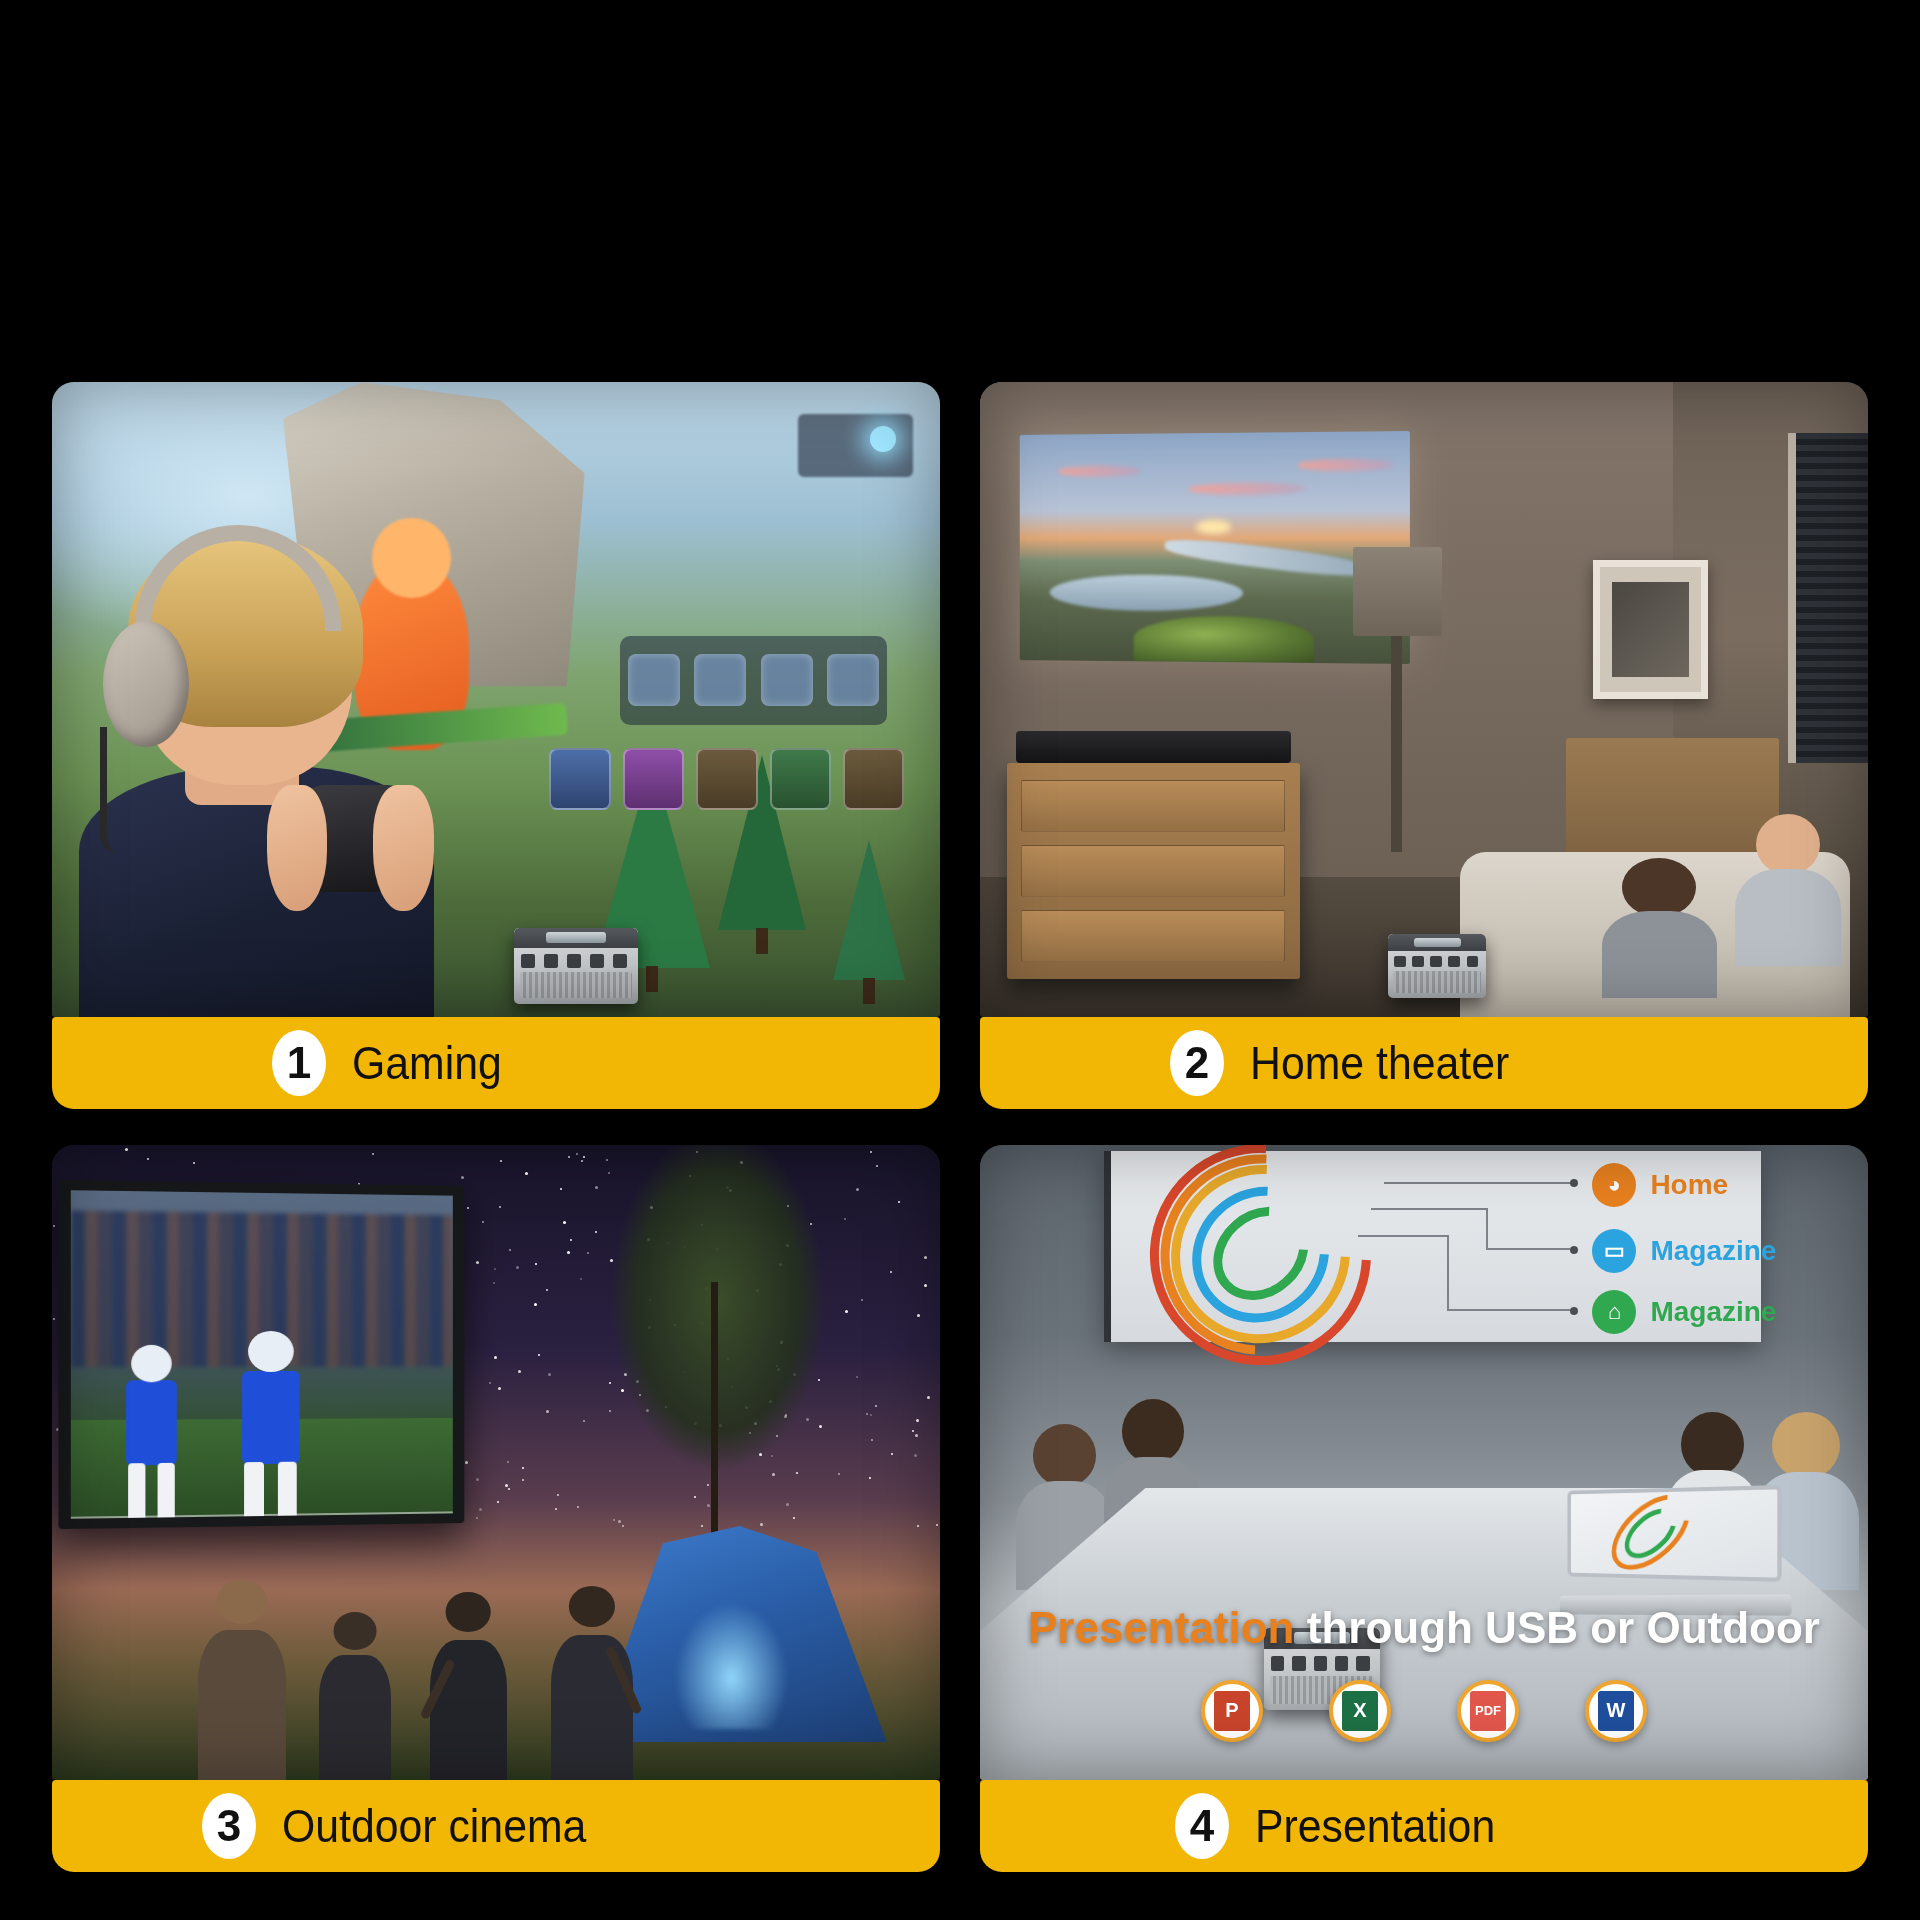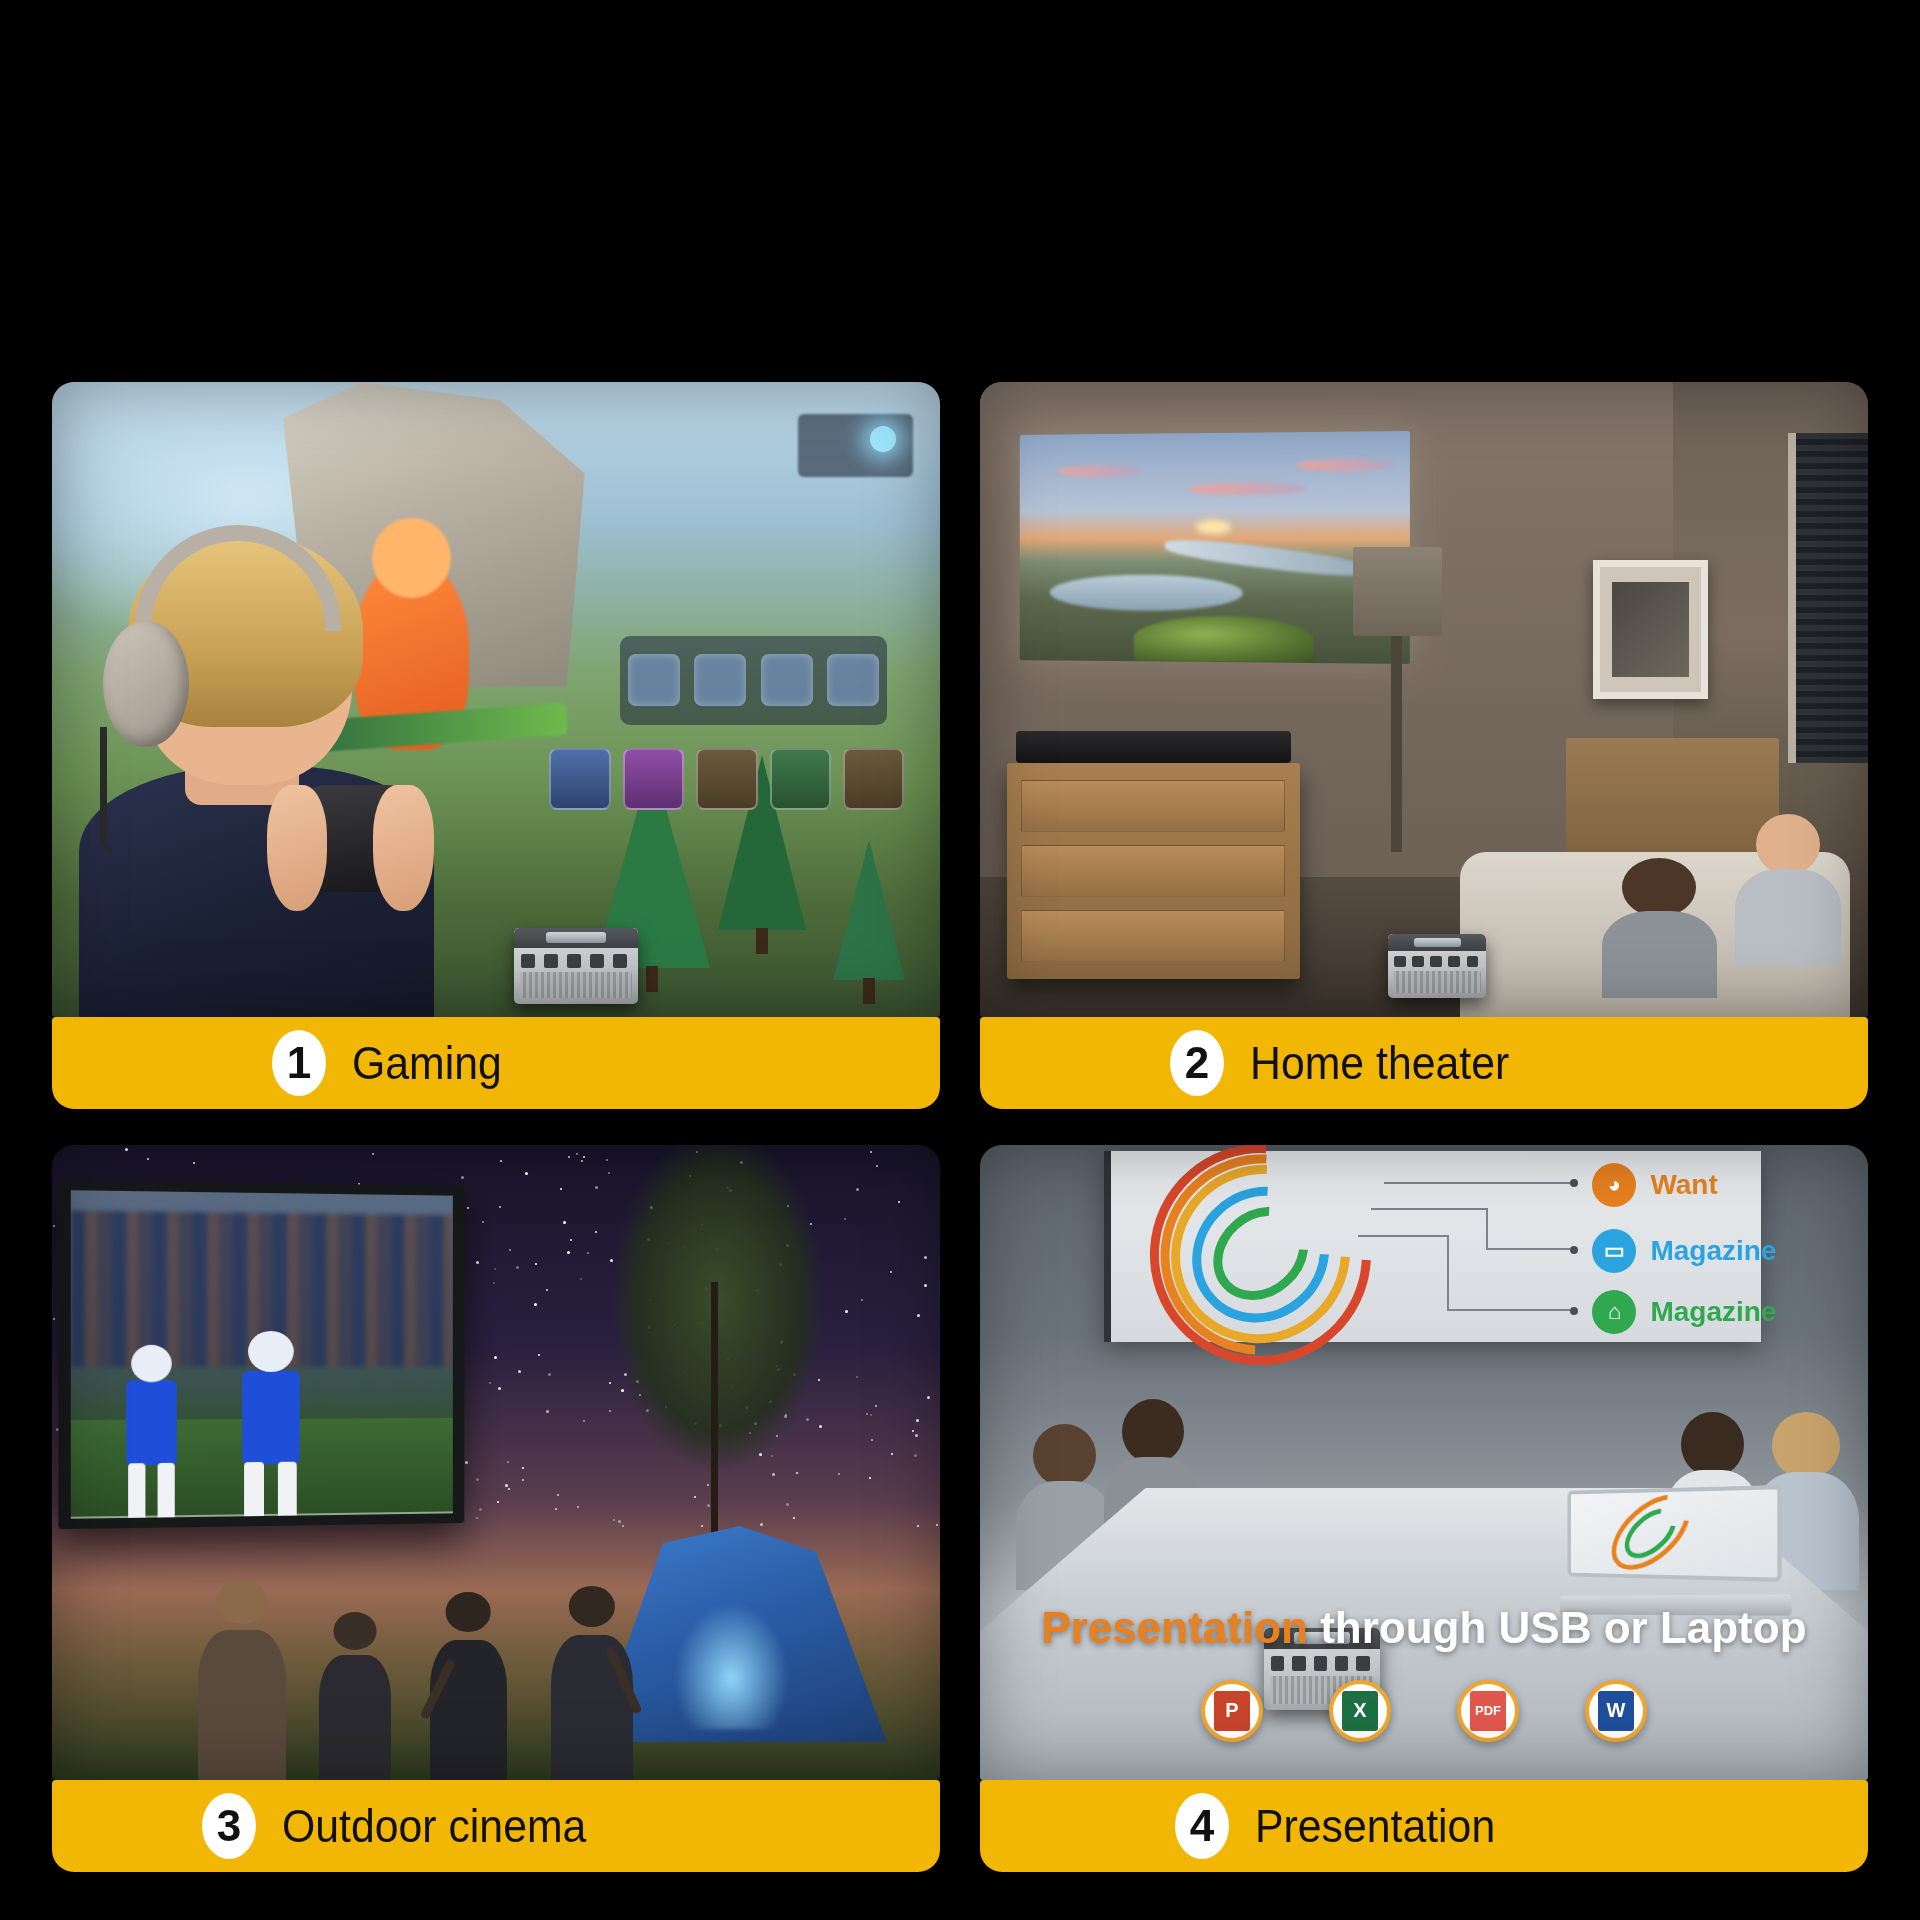--- a/index.html
+++ b/index.html
@@ -928,21 +928,21 @@
           <div class="p4-leader-v" style="left:57.6%;top:30%;height:22%;"></div>
           <div class="p4-leader" style="left:57.6%;top:51%;width:13%;"></div>
           <div class="p4-dot" style="left:70.5%;top:49.6%;"></div>
           <div class="p4-leader" style="left:38%;top:44%;width:14%;"></div>
           <div class="p4-leader-v" style="left:51.6%;top:44%;height:40%;"></div>
           <div class="p4-leader" style="left:51.6%;top:83%;width:19%;"></div>
           <div class="p4-dot" style="left:70.5%;top:81.6%;"></div>
 
           <div class="p4-item" style="left:74%;top:6%;">
             <div class="p4-badge" style="background:#E8811F;">◕</div>
-            <div class="p4-label" style="color:#E8811F;">Want</div>
+            <div class="p4-label" style="color:#E8811F;">Home</div>
           </div>
           <div class="p4-item" style="left:74%;top:41%;">
             <div class="p4-badge" style="background:#2AA3DE;">▭</div>
             <div class="p4-label" style="color:#2AA3DE;">Magazine</div>
           </div>
           <div class="p4-item" style="left:74%;top:73%;">
             <div class="p4-badge" style="background:#2FA84F;">⌂</div>
             <div class="p4-label" style="color:#2FA84F;">Magazine</div>
           </div>
         </div>
@@ -982,21 +982,21 @@
               <i></i>
               <i></i>
               <i></i>
               <i></i>
               <i></i>
             </div>
           <div class="vents"></div>
         </div>
 
         <div class="p4-caption-line">
-          <span class="hl">Presentation</span><span class="wt"> through USB or Laptop</span>
+          <span class="hl">Presentation</span><span class="wt"> through USB or Outdoor</span>
         </div>
 
         <div class="p4-icons">
           <div class="fileicon">
               <div class="gl ppt">P</div>
             </div>
           <div class="fileicon">
               <div class="gl xls">X</div>
             </div>
           <div class="fileicon">

